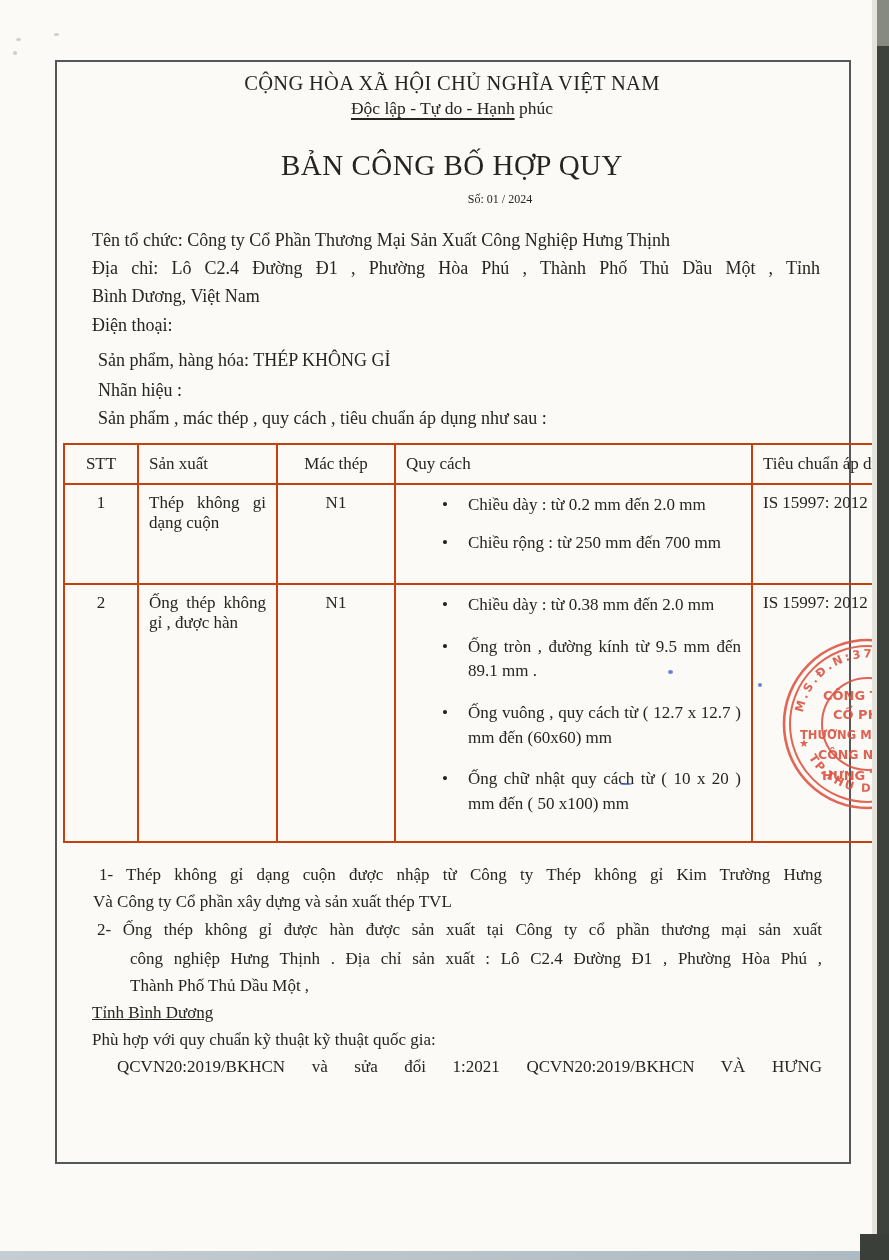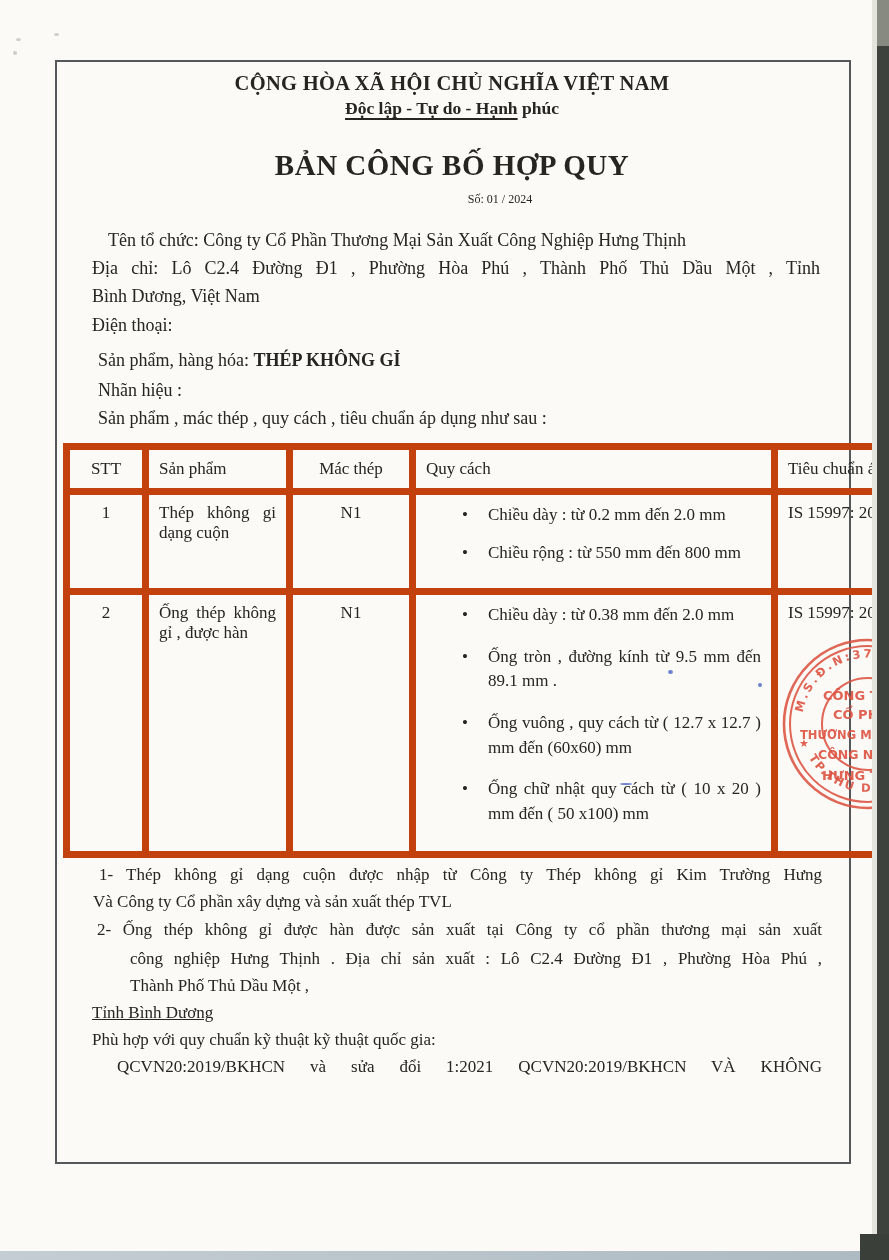--- a/index.html
+++ b/index.html
@@ -8,34 +8,34 @@
     background:#fbfaf6;overflow:hidden;
     font-family:"Liberation Serif","DejaVu Serif",serif;
     color:#26251f;
   }
   .abs{position:absolute;}
   .frame{
     left:55px;top:60px;width:792px;height:1100px;
     border:2px solid #55585a;
   }
   .center{left:55px;width:794px;text-align:center;}
-  .b{font-weight:bold;}
+  .b{font-weight:normal;}
   .jl{text-align:justify;text-align-last:justify;}
   .u{text-decoration:underline;text-decoration-thickness:2px;text-underline-offset:4px;}
   .h1{top:72px;font-size:20.5px;letter-spacing:.3px;}
   .h2{top:98px;font-size:17.5px;}
   .title{top:149px;font-size:29px;letter-spacing:.5px;}
   .docno{top:192px;font-size:12px;padding-left:48px;}
   .body-line{font-size:18px;line-height:22px;}
   
   table.spec{
     position:absolute;left:63px;top:443px;border-collapse:collapse;
     table-layout:fixed;width:772px;font-size:17px;color:#26251f;
   }
-  table.spec td{border:7px solid #c2410c;vertical-align:top;padding:8px 10px;}
+  table.spec td{border:2px solid #c2410c;vertical-align:top;padding:8px 10px;}
   td.c-stt{width:52px;text-align:center;}
   td.c-sp{width:117px;}
   td.c-mt{width:96px;text-align:center;}
   td.c-qc{width:335px;}
   td.c-tc{width:172px;}
   tr.hdr td{padding-top:9px;padding-bottom:9px;}
   td.just{text-align:justify;}
   ul.qc{list-style:none;margin:0 0 0 0;padding:0;}
   ul.qc li{
     position:relative;padding-left:62px;margin-bottom:13px;
@@ -65,48 +65,48 @@
   <div class="abs frame"></div>
 
   <div class="abs center h1 b">CỘNG HÒA XÃ HỘI CHỦ NGHĨA VIỆT NAM</div>
   <div class="abs center h2 b">
     <span class="u">Độc lập - Tự do - Hạnh</span><span> phúc</span>
   </div>
 
   <div class="abs center title b">BẢN CÔNG BỐ HỢP QUY</div>
   <div class="abs center docno">Số: 01 / 2024</div>
 
-  <div class="abs body-line" style="left:108px;top:229px;width:720px;">Tên tổ chức: Công ty Cổ Phần Thương Mại Sản Xuất Công Nghiệp Hưng Thịnh</div>
+  <div class="abs body-line" style="left:92px;top:229px;width:720px;">Tên tổ chức: Công ty Cổ Phần Thương Mại Sản Xuất Công Nghiệp Hưng Thịnh</div>
   <div class="abs body-line jl" style="left:92px;top:257px;width:728px;">Địa chỉ: Lô C2.4 Đường Đ1 , Phường Hòa Phú , Thành Phố Thủ Dầu Một , Tỉnh</div>
   <div class="abs body-line" style="left:92px;top:285px;">Bình Dương, Việt Nam</div>
   <div class="abs body-line" style="left:92px;top:314px;">Điện thoại:</div>
 
   <div class="abs body-line" style="left:98px;top:349px;">
     <span>Sản phẩm, hàng hóa: </span><span class="b">THÉP KHÔNG GỈ</span>
   </div>
   <div class="abs body-line" style="left:98px;top:379px;">Nhãn hiệu :</div>
   <div class="abs body-line" style="left:98px;top:407px;">Sản phẩm , mác thép , quy cách , tiêu chuẩn áp dụng như sau :</div>
 
   <table class="spec">
     <tbody>
         <tr class="hdr">
       <td class="c-stt">STT</td>
-      <td class="c-sp">Sản phẩm</td>
+      <td class="c-sp">Sản xuất</td>
       <td class="c-mt">Mác thép</td>
       <td class="c-qc">Quy cách</td>
       <td class="c-tc">Tiêu chuẩn áp dụng</td>
     </tr>
     <tr style="height:100px;">
       <td class="c-stt">1</td>
       <td class="c-sp just">Thép không gi dạng cuộn</td>
       <td class="c-mt">N1</td>
       <td class="c-qc">
         <ul class="qc">
           <li>Chiều dày : từ 0.2 mm đến 2.0 mm</li>
-          <li>Chiều rộng : từ 550 mm đến 800 mm</li>
+          <li>Chiều rộng : từ 250 mm đến 700 mm</li>
         </ul>
       </td>
       <td class="c-tc">IS 15997: 2012</td>
     </tr>
     <tr style="height:234px;">
       <td class="c-stt">2</td>
       <td class="c-sp just">Ống thép không gỉ , được hàn</td>
       <td class="c-mt">N1</td>
       <td class="c-qc">
         <ul class="qc qc2">
@@ -121,21 +121,21 @@
   </tbody>
     </table>
 
   <div class="abs notes-line jl" style="left:99px;top:864px;width:723px;">1- Thép không gỉ dạng cuộn được nhập từ Công ty Thép không gỉ Kim Trường Hưng</div>
   <div class="abs notes-line" style="left:93px;top:891px;">Và Công ty Cổ phần xây dựng và sản xuất thép TVL</div>
   <div class="abs notes-line jl" style="left:97px;top:919px;width:725px;">2- Ống thép không gỉ được hàn được sản xuất tại Công ty cổ phần thương mại sản xuất</div>
   <div class="abs notes-line jl" style="left:130px;top:948px;width:692px;">công nghiệp Hưng Thịnh . Địa chỉ sản xuất : Lô C2.4 Đường Đ1 , Phường Hòa Phú ,</div>
   <div class="abs notes-line" style="left:130px;top:975px;">Thành Phố Thủ Dầu Một ,</div>
   <div class="abs notes-line" style="left:92px;top:1002px;text-decoration:underline;">Tỉnh Bình Dương</div>
   <div class="abs notes-line" style="left:92px;top:1029px;">Phù hợp với quy chuẩn kỹ thuật kỹ thuật quốc gia:</div>
-  <div class="abs notes-line jl" style="left:117px;top:1056px;width:705px;">QCVN20:2019/BKHCN và sửa đổi 1:2021 QCVN20:2019/BKHCN VÀ KHÔNG</div>
+  <div class="abs notes-line jl" style="left:117px;top:1056px;width:705px;">QCVN20:2019/BKHCN và sửa đổi 1:2021 QCVN20:2019/BKHCN VÀ HƯNG</div>
 
   <svg class="abs stamp-svg" viewBox="0 0 889 1260">
     <g fill="none" stroke="#dc5140" stroke-opacity="0.88">
       <circle cx="868" cy="724" r="84" stroke-width="2.6"></circle>
       <circle cx="868" cy="724" r="78" stroke-width="2"></circle>
       <circle cx="868" cy="724" r="46" stroke-width="2"></circle>
     </g>
     <defs>
       <path id="arcTop" d="M 802.6 714.8 A 66 66 0 0 1 934 724" fill="none"></path>
       <path id="arcBot" d="M 806.9 753.8 A 68 68 0 0 0 929.1 753.8" fill="none"></path>

